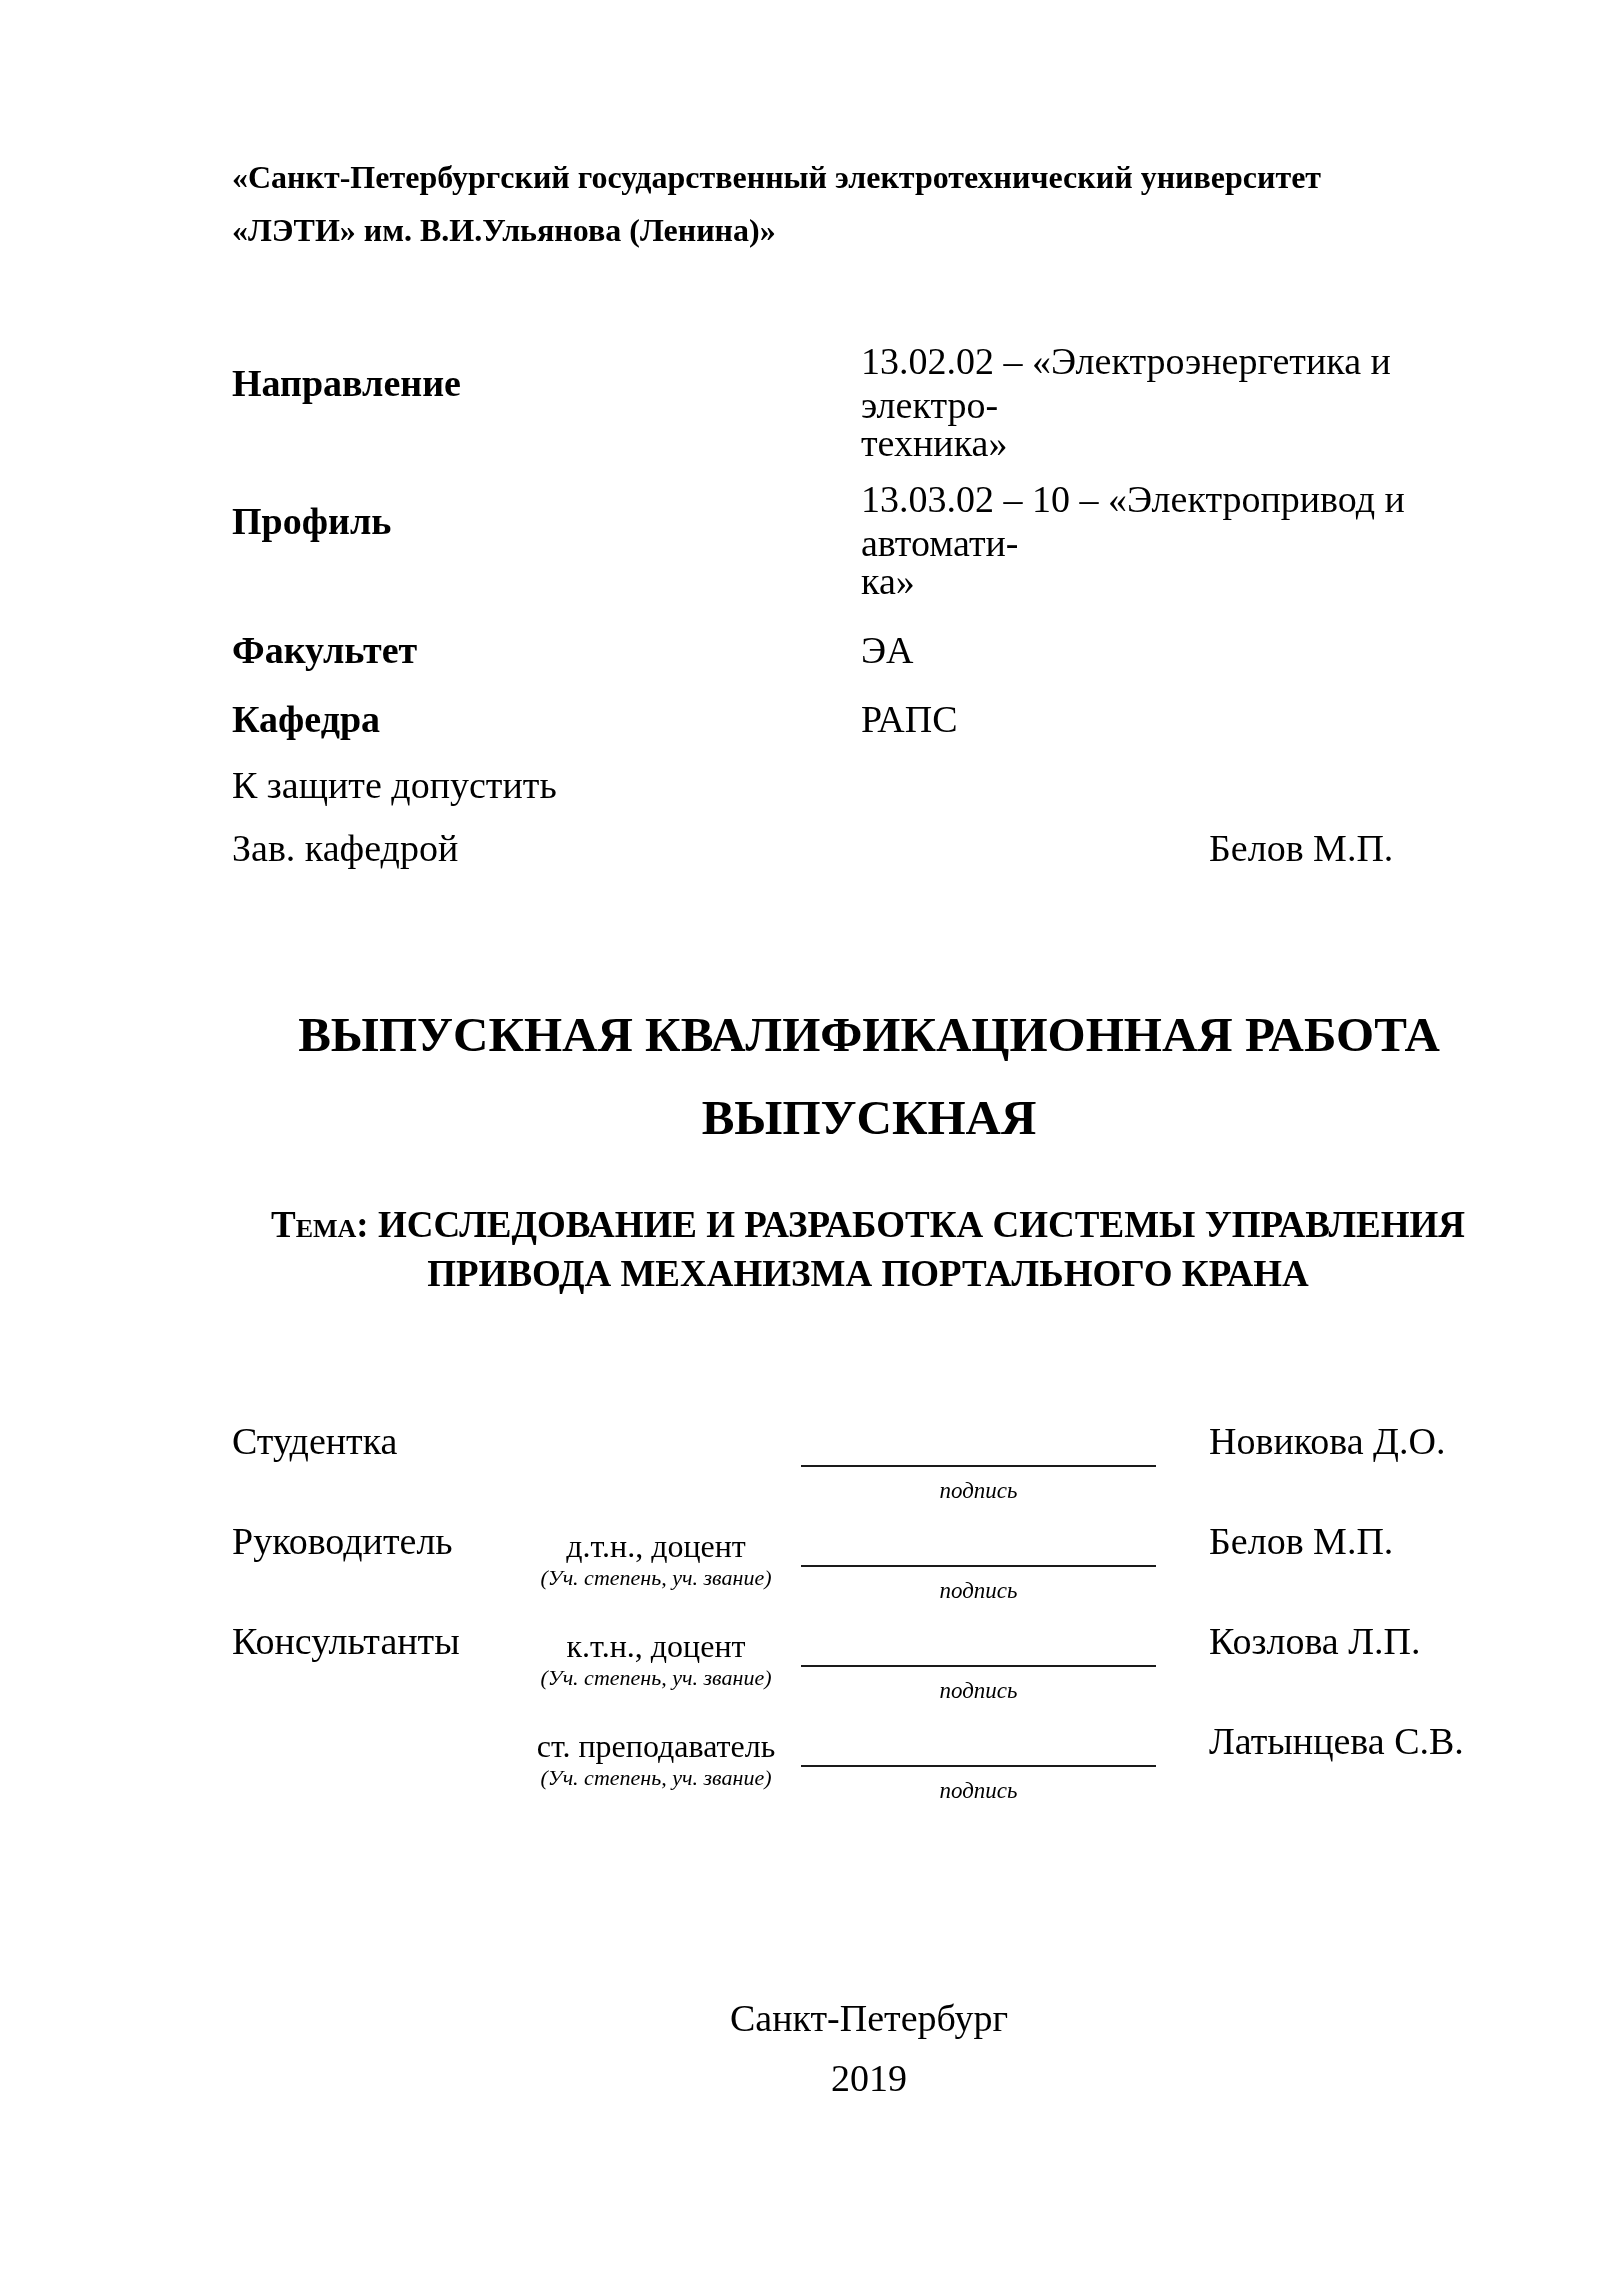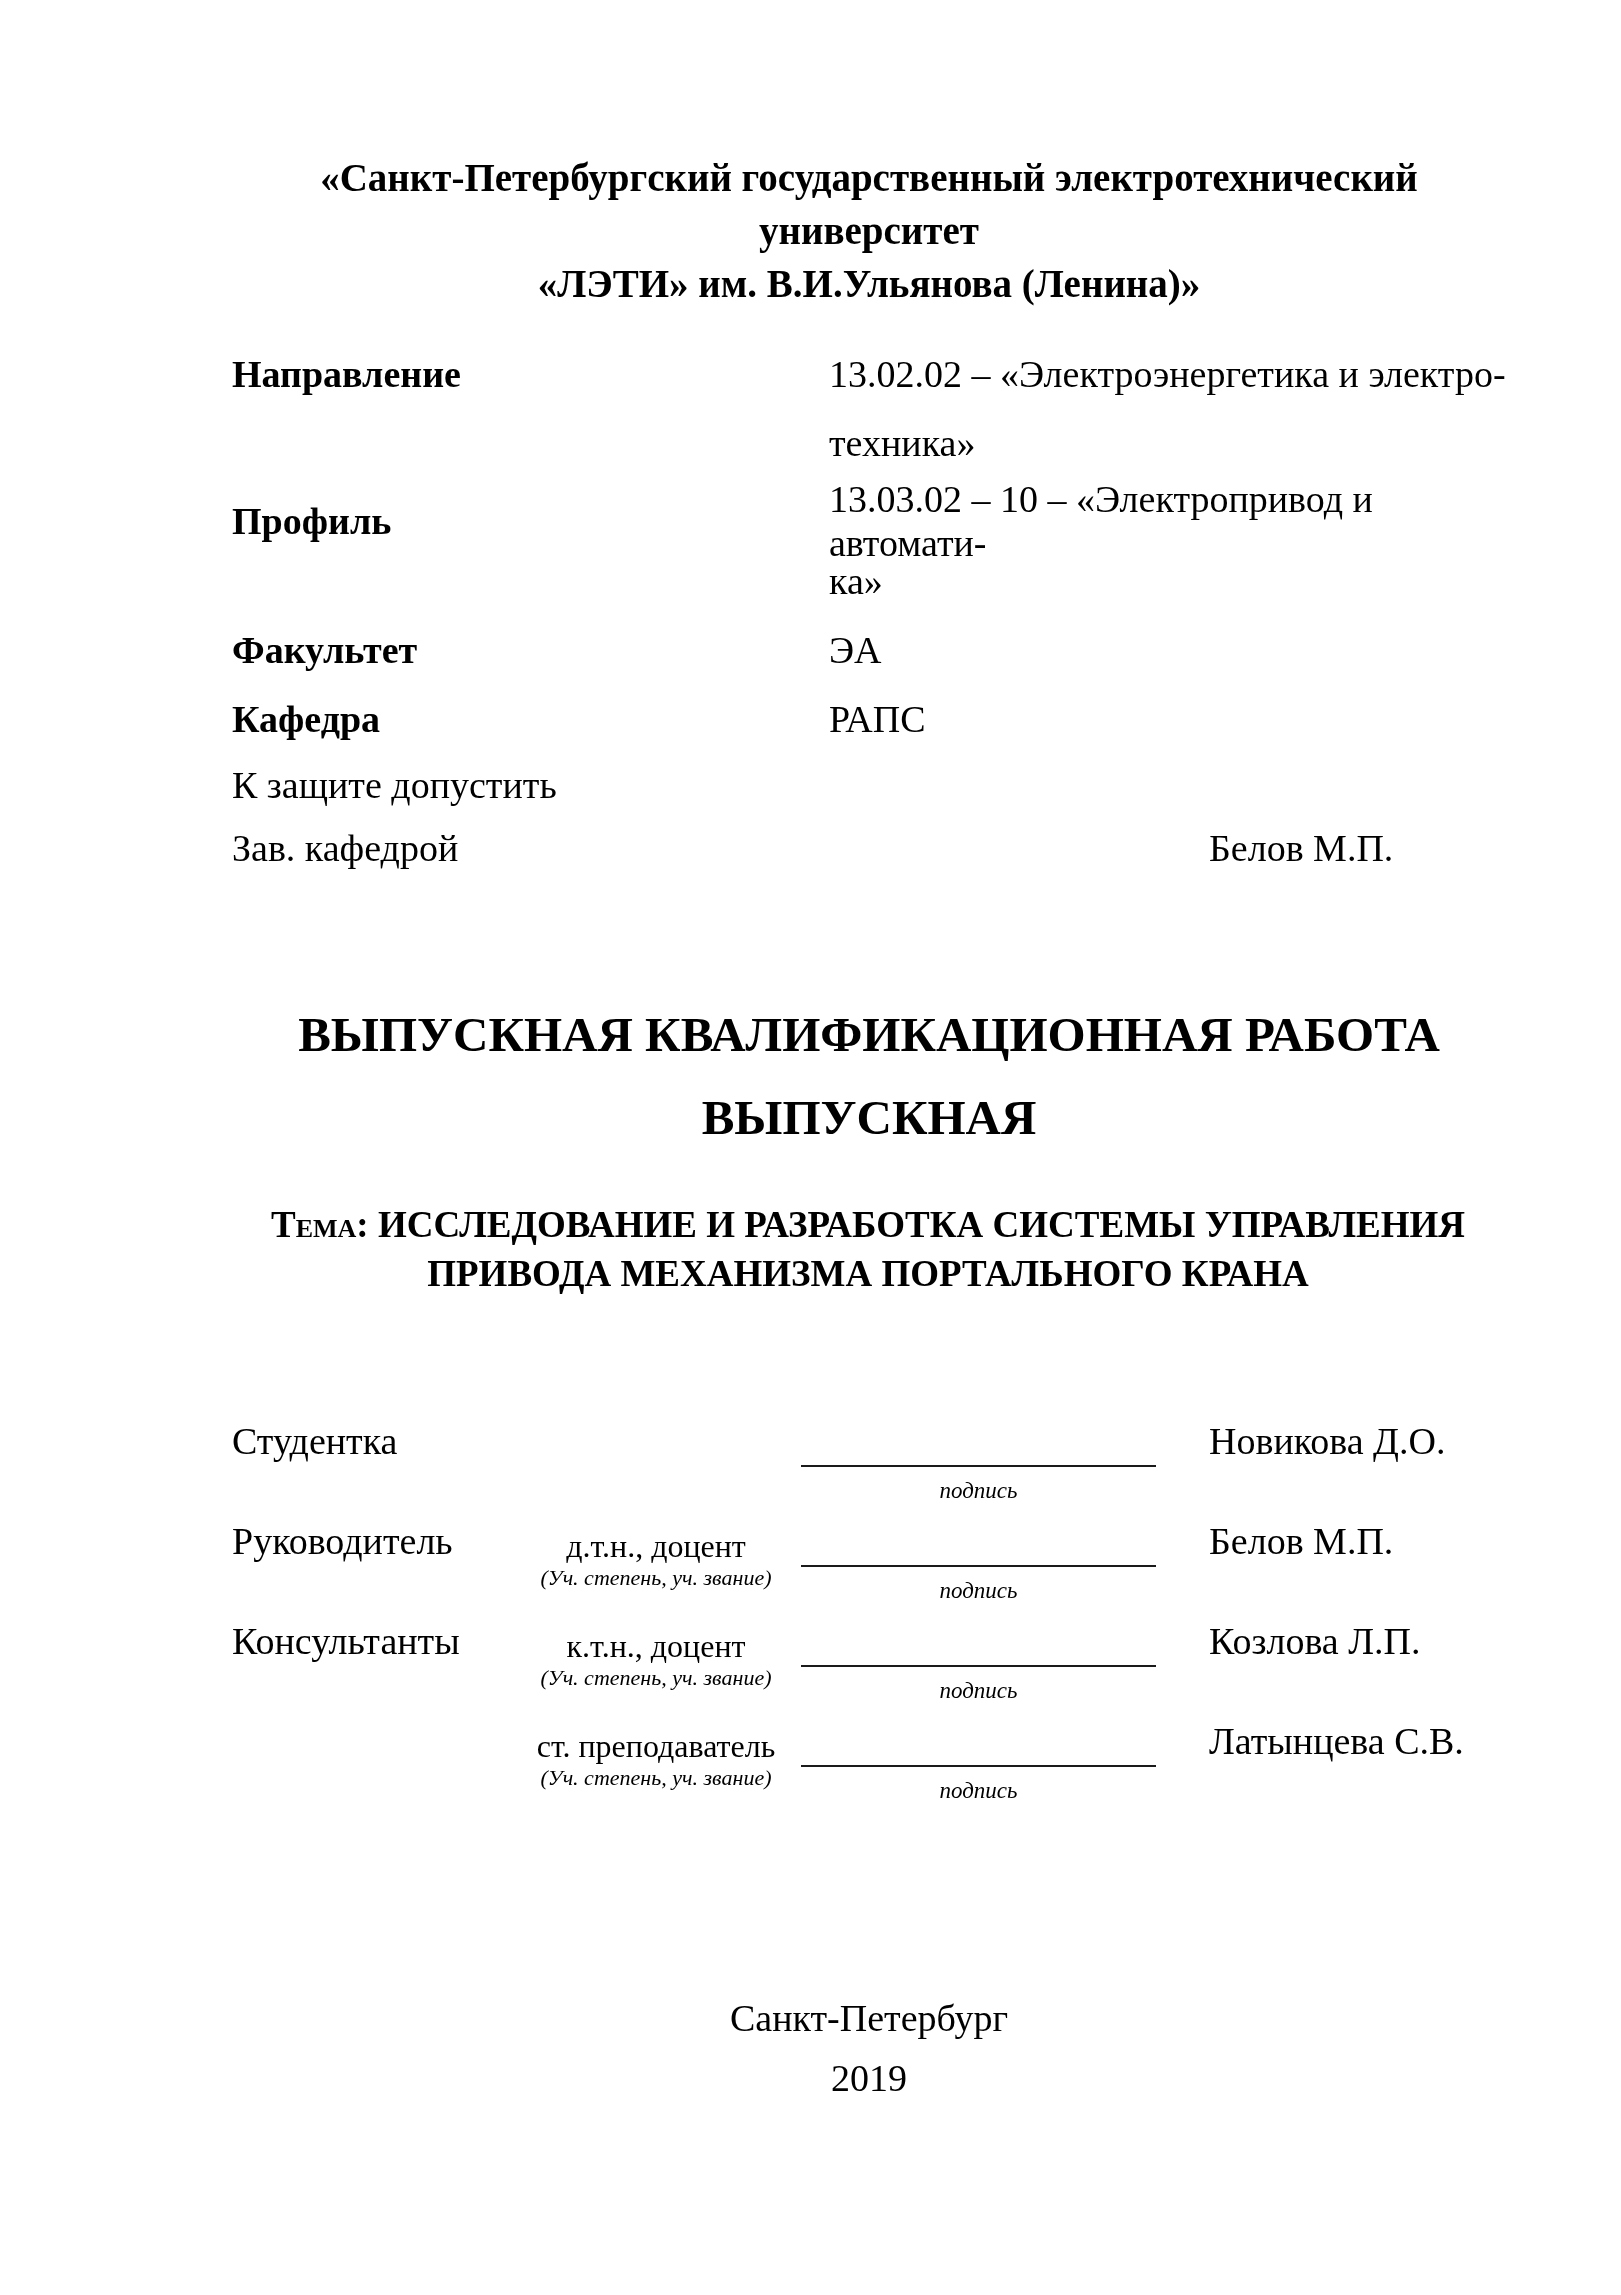--- a/index.html
+++ b/index.html
@@ -10,35 +10,35 @@
     margin: 0 auto;
     background: #ffffff;
     color: #000000;
     font-family: "Liberation Serif", "DejaVu Serif", serif;
     overflow: hidden;
   }
   
   .univ-header {
     position: absolute;
     top: 151px; left: 232px; width: 1274px;
-    text-align: center;
     font-weight: bold;
-    font-size: 39px;
+    font-size: 32px;
     line-height: 53px;
   }
   
   .requisites {
     position: absolute;
     top: 339px; left: 232px; width: 1274px;
   }
   .req-row {
     display: grid;
     grid-template-columns: 597px 1fr;
     height: 69px;
     align-items: center;
+    gap: 32px;
   }
   .req-label { font-weight: bold; font-size: 38px; }
   .req-value { font-size: 38px; }
   
   .admission {
     position: absolute;
     top: 754px; left: 232px; width: 1274px;
     font-size: 38px;
     line-height: 63px;
   }

